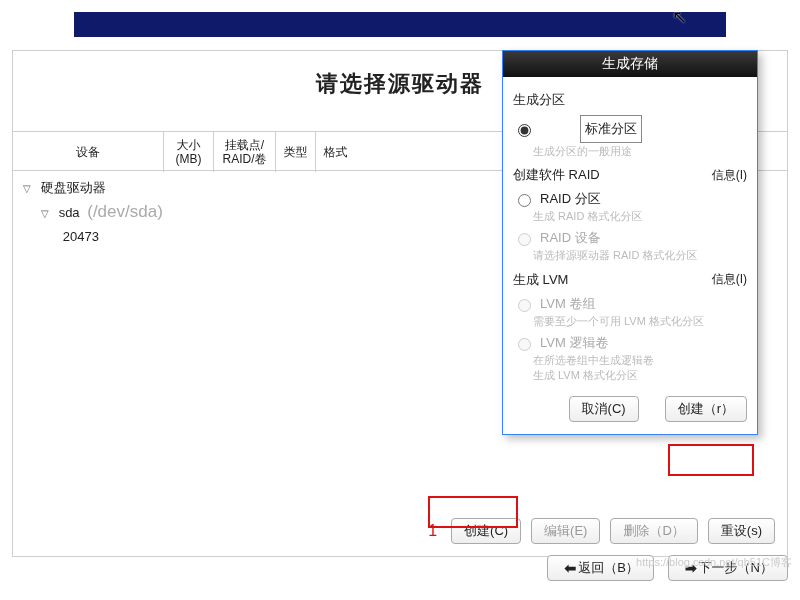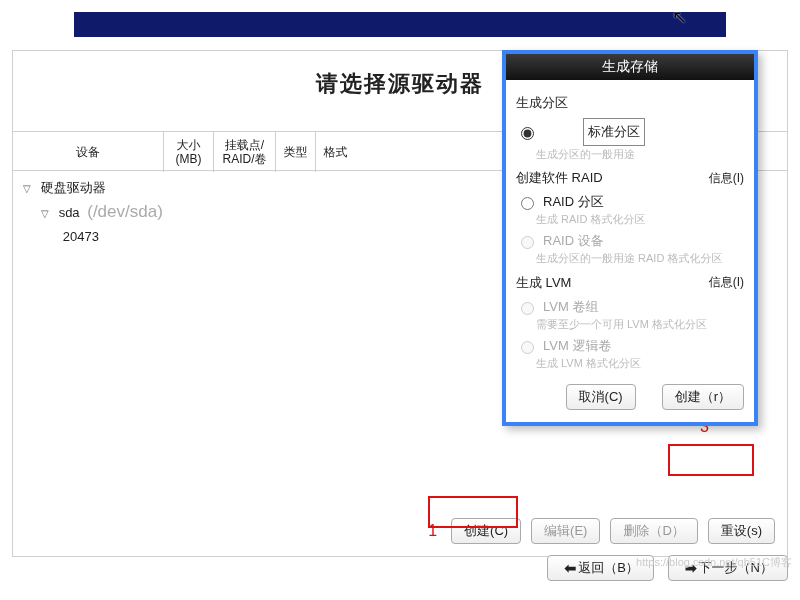--- a/index.html
+++ b/index.html
@@ -84,21 +84,21 @@
     left: 0; top: 555px; width: 800px; height: 30px;
     display: flex; justify-content: flex-end; padding-right: 12px; gap: 14px;
   }
   .footer-btns .btn { padding: 0 14px; }
   .arrow { font-size: 14px; font-weight: bold; margin: 0 2px; }
   
   .popup {
     position: absolute;
     left: 502px; top: 50px;
     width: 256px;
-    border: 4px solid #3b82f6;
+    border: 1px solid #3b82f6;
     background: #fff;
     box-shadow: 4px 4px 8px rgba(0,0,0,0.25);
     z-index: 10;
     font-size: 13px;
   }
   .popup-title {
     height: 26px;
     background: linear-gradient(#3a3a3a,#111);
     color: #fff;
     display: flex; align-items: center; justify-content: center;
@@ -198,35 +198,36 @@
     </div>
     <div class="radio-row">
       <input type="radio" style="">
       <span>RAID 分区</span>
     </div>
     <div class="hint">生成 RAID 格式化分区</div>
     <div class="radio-row disabled">
       <input type="radio" disabled="" style="">
       <span>RAID 设备</span>
     </div>
-    <div class="hint">生成分区的一般用途 RAID 格式化分区</div>
+    <div class="hint">请选择源驱动器 RAID 格式化分区</div>
 
     <div class="section-head">
       <span>生成 LVM</span>
       <span class="info">信息(I)</span>
     </div>
     <div class="radio-row disabled">
       <input type="radio" disabled="" style="">
       <span>LVM 卷组</span>
     </div>
     <div class="hint">需要至少一个可用 LVM 格式化分区</div>
     <div class="radio-row disabled">
       <input type="radio" disabled="" style="">
       <span>LVM 逻辑卷</span>
     </div>
+    <div class="hint">在所选卷组中生成逻辑卷</div>
     <div class="hint">生成 LVM 格式化分区</div>
 
     <div class="popup-actions">
       <span class="btn">取消(C)</span>
       <span class="btn">创建（r）</span>
     </div>
   </div>
 </div>
 
 <div class="redbox" style="left:508px; top:97px; width:142px; height:48px;"></div>

